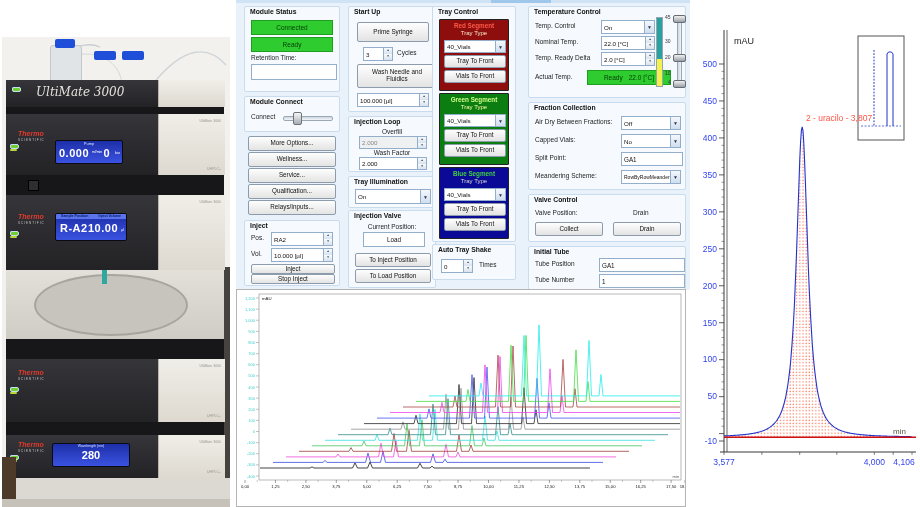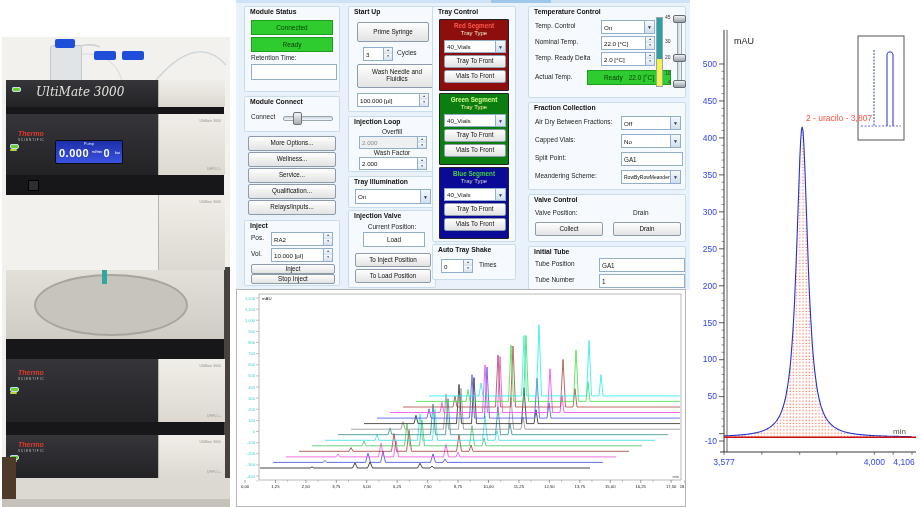--- a/index.html
+++ b/index.html
@@ -97,20 +97,37 @@
       </div>
     </div>
     <div class="side-panel" style="top:77px;height:61px;">
       <div class="sidetxt" style="top:5px;">UltiMate 3000</div>
       <div class="sidetxt" style="bottom:4px;">UHPLC+</div>
     </div>
     <div class="drawer" style="top:138px;height:20px;">
       <div class="abs" style="left:22px;top:5px;width:9px;height:9px;background:#2e2e32;border:1px solid #000;"></div>
     </div>
 
+    <div class="mod-dark" style="top:158px;height:75px;">
+      <div class="thermo" style="left:12px;top:18px;"><span>Thermo</span><small>SCIENTIFIC</small></div>
+      <div class="leds" style="left:4px;top:36px;">
+          <div class="led b"></div>
+          <div class="led g"></div>
+          <div class="led y"></div>
+        </div>
+      <div class="lcd" style="left:49px;top:18px;width:70px;height:26px;">
+        <div class="hdr">
+            <span>Sample Position</span>
+            <span>Inject Volume</span>
+          </div>
+        <span class="big" style="position:absolute;left:4px;top:8px;">R-A2</span>
+        <span class="big" style="position:absolute;right:8px;top:8px;">10.00</span>
+        <span class="unit" style="position:absolute;right:2px;top:14px;">µl</span>
+      </div>
+    </div>
     <div class="side-panel" style="top:158px;height:75px;">
       <div class="sidetxt" style="top:5px;">UltiMate 3000</div>
     </div>
 
     <div class="abs" style="left:4px;top:233px;width:218px;height:69px;background:linear-gradient(#e3e0da,#cfccc5);">
       <div class="abs" style="left:28px;top:4px;width:150px;height:58px;background:#c7c4bd;border:2px solid #a8a59e;border-radius:50%;"></div>
       <div class="abs" style="left:96px;top:0px;width:5px;height:14px;background:#2fa8a0;"></div>
     </div>
     <div class="drawer" style="top:302px;height:20px;"></div>
 
@@ -128,20 +145,24 @@
     </div>
     <div class="drawer" style="top:385px;height:13px;"></div>
 
     <div class="mod-dark" style="top:398px;height:43px;">
       <div class="thermo" style="left:12px;top:6px;"><span>Thermo</span><small>SCIENTIFIC</small></div>
       <div class="leds" style="left:4px;top:20px;">
           <div class="led b"></div>
           <div class="led g"></div>
           <div class="led y"></div>
         </div>
+      <div class="lcd" style="left:46px;top:8px;width:76px;height:22px;">
+        <div style="text-align:center;font-size:3.5px;color:#cfe0ff;line-height:5px;">Wavelength (nm)</div>
+        <div style="text-align:center;font-size:11px;font-weight:bold;">280</div>
+      </div>
     </div>
     <div class="side-panel" style="top:398px;height:43px;">
       <div class="sidetxt" style="top:5px;">UltiMate 3000</div>
       <div class="sidetxt" style="bottom:4px;">UHPLC+</div>
     </div>
     <div class="abs" style="left:0;top:441px;width:228px;height:29px;background:#dcd9d2;"></div>
     <div class="abs" style="left:0;top:420px;width:14px;height:50px;background:#4e3a28;"></div>
     <div class="abs" style="left:0;top:462px;width:228px;height:8px;background:#c6c2ba;"></div>
   </div>
 

